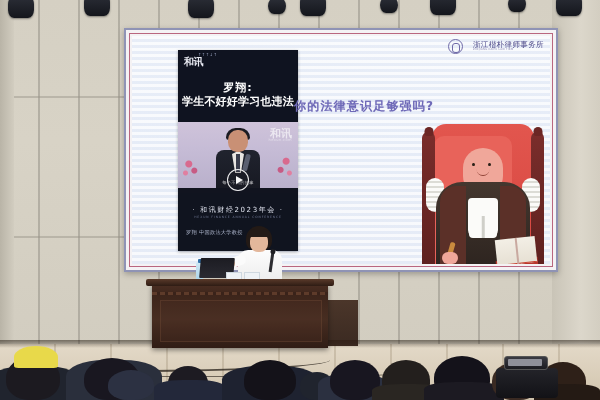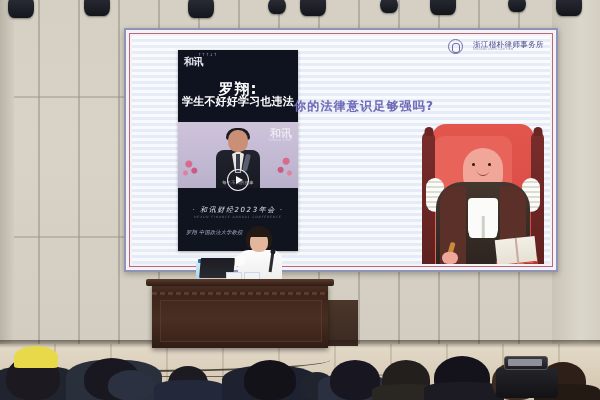--- a/index.html
+++ b/index.html
@@ -60,21 +60,21 @@
   .logo-en{font-size:2.6px;color:#8c8ab5;letter-spacing:.25px;white-space:nowrap;margin-top:1px;}
 
   
   .thumb{position:absolute;left:22px;top:14px;width:120px;height:201px;
         background:#11141f;overflow:hidden;box-shadow:0 1px 3px rgba(0,0,0,.3);margin-left:24px;}
   .thumb-top{position:absolute;left:0;top:0;width:100%;height:72px;background:#0f1320;}
   .thumb-brand{position:absolute;left:6px;top:5px;display:flex;align-items:flex-end;gap:1px;}
   .thumb-brand-cn{font-size:10px;color:#e8eaf2;font-weight:bold;letter-spacing:-.5px;}
   .thumb-brand-tick{position:absolute;left:14px;top:-3px;font-size:4px;color:#9aa3c0;letter-spacing:.5px;}
   .thumb-title1{position:absolute;left:0;top:30px;width:100%;text-align:center;
-        font-size:15px;color:#ffffff;font-weight:bold;letter-spacing:1px;}
+        font-size:11px;color:#ffffff;font-weight:bold;letter-spacing:1px;}
   .thumb-title2{position:absolute;left:0;top:44px;width:100%;text-align:center;
         font-size:11px;color:#ffffff;font-weight:bold;letter-spacing:.2px;}
   .thumb-photo{position:absolute;left:0;top:72px;width:100%;height:66px;
         background:linear-gradient(180deg,#cfc3da 0%,#c6bcd6 40%,#b9b0cb 100%);overflow:hidden;}
   .tp-wm{position:absolute;right:6px;top:4px;font-size:11px;color:rgba(255,255,255,.62);font-weight:bold;}
   .tp-wm2{position:absolute;right:6px;top:16px;font-size:3.6px;color:rgba(255,255,255,.5);letter-spacing:.4px;}
   .tp-flowerL{position:absolute;left:2px;top:30px;width:22px;height:30px;
         background:radial-gradient(circle at 40% 40%,#d86a8e 0 3px,transparent 4px),
                    radial-gradient(circle at 65% 62%,#c75b84 0 2.5px,transparent 3.5px),
                    radial-gradient(circle at 25% 70%,#e07fa0 0 2px,transparent 3px);}
@@ -95,21 +95,21 @@
   .tp-mic{position:absolute;left:28px;top:24px;width:5px;height:17px;border-radius:2px;
         background:#5a5f70;transform:rotate(14deg);}
   .tp-caption{position:absolute;left:0;bottom:3px;width:100%;text-align:center;
         font-size:4.2px;color:rgba(255,255,255,.78);letter-spacing:.3px;}
   .play{position:absolute;left:50%;top:130px;transform:translate(-50%,-50%);
         width:20px;height:20px;border-radius:50%;border:1.6px solid rgba(255,255,255,.92);
         background:rgba(30,30,40,.25);display:flex;align-items:center;justify-content:center;}
   .play:after{content:"";width:0;height:0;margin-left:2px;
         border-left:7px solid rgba(255,255,255,.95);
         border-top:4.5px solid transparent;border-bottom:4.5px solid transparent;}
-  .thumb-bot{position:absolute;left:0;bottom:0;width:100%;height:58px;background:#10141f;font-style:italic;}
+  .thumb-bot{position:absolute;left:0;bottom:0;width:100%;height:58px;background:#10141f;}
   .tb-line{position:absolute;left:0;width:100%;text-align:center;}
   .tb-main{top:12px;font-size:7px;color:#dfe3ee;letter-spacing:1.6px;}
   .tb-sub{top:22px;font-size:3px;color:#6f7894;letter-spacing:.9px;}
   .tb-name{top:36px;font-size:5.2px;color:#aab2c8;letter-spacing:.3px;text-align:left;padding-left:8px;}
 
   
   .questions{position:absolute;left:162px;top:62px;width:190px;}
   .q{font-size:12px;color:#6f6ab8;letter-spacing:1.2px;margin-bottom:15px;font-weight:bold;
      text-shadow:0 0 1px rgba(120,115,190,.3);}
 

